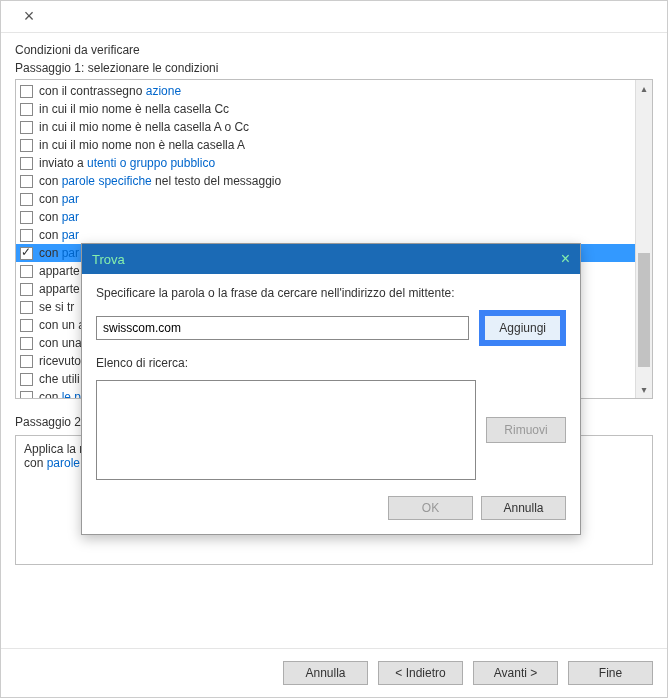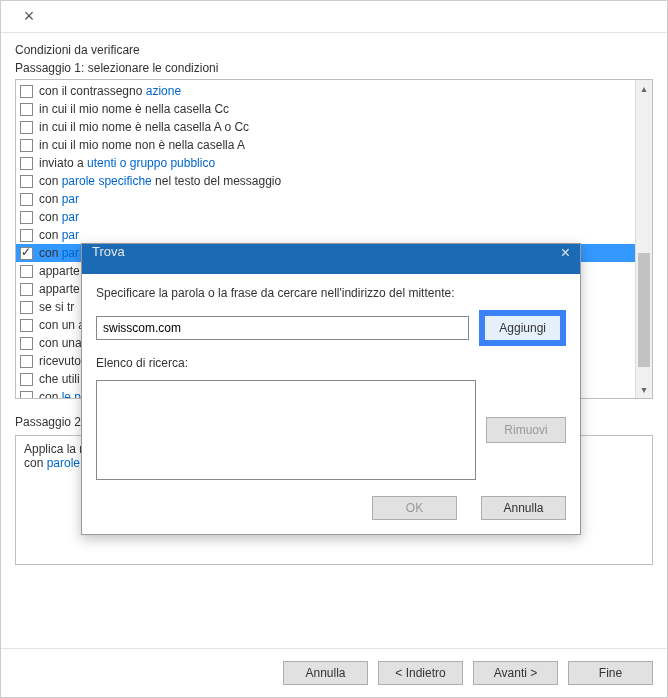--- a/index.html
+++ b/index.html
@@ -147,24 +147,24 @@
       border: 1px solid #999;
       background: #fff;
       box-shadow: 0 4px 12px rgba(0,0,0,0.25);
       z-index: 10;
     }
     .modal-header {
       background: #1a5fb4;
       background: #15539e;
       background: #1b6ec2;
       background: #1e6fb8;
-      color: #e5e5e5;
+      color: #86efac;
       height: 30px;
       display: flex;
-      align-items: flex-start;
+      align-items: center;
       padding: 0 10px;
       font-size: 13px;
     }
     .modal-header { background: #1b63a8; }
     .modal-title { flex: 1; }
     .modal-close {
       width: 40px;
       text-align: right;
       font-size: 16px;
     }
@@ -197,21 +197,21 @@
       font-size: 12px;
     }
     .listarea {
       border: 1px solid #888;
       height: 100px;
       background: #fff;
     }
     .modal-footer {
       display: flex;
       justify-content: flex-end;
-      gap: 24px;
+      gap: 8px;
       padding: 0 14px 14px 14px;
     }
     .hdr-blue { background: #1b6ab5; }
   </style>
 </head>
 <body>
 
 <div class="window">
   <div class="titlebar">
     <span class="close">×</span>

